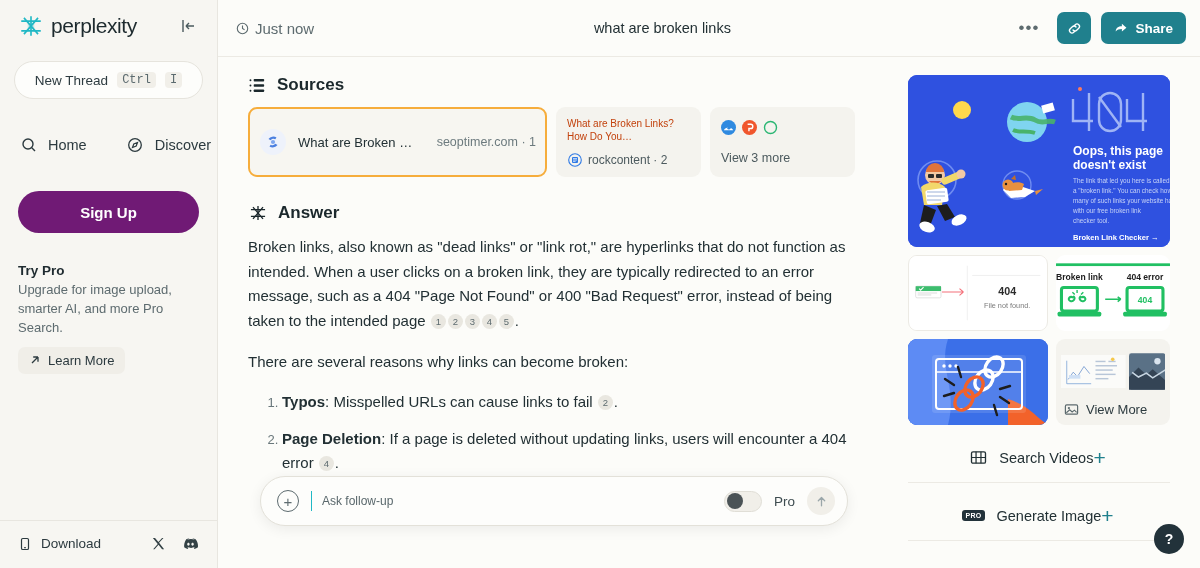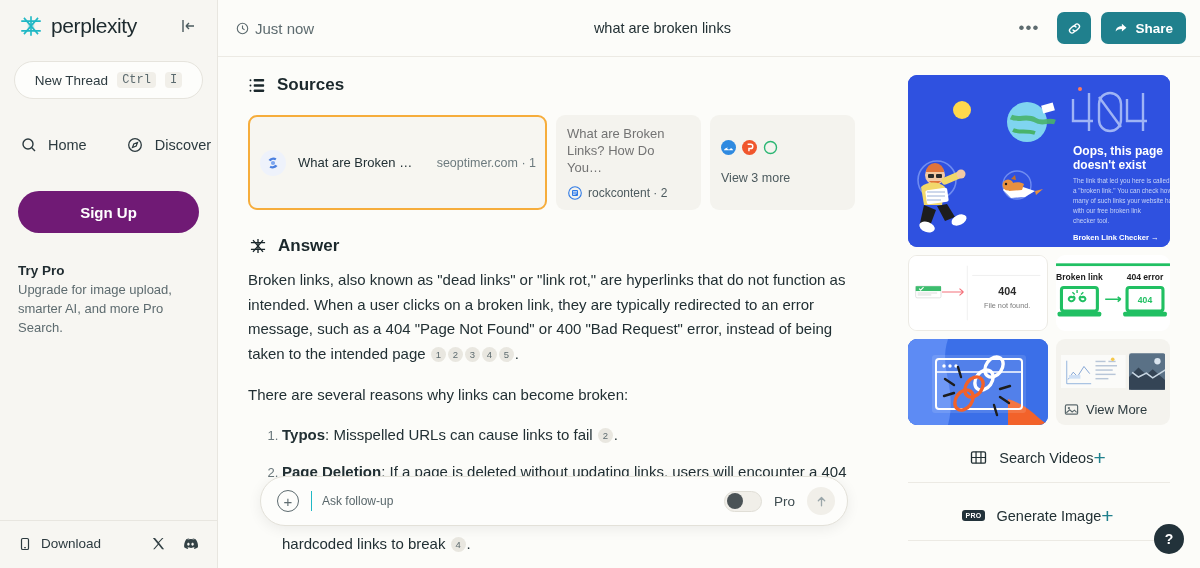--- a/index.html
+++ b/index.html
@@ -101,39 +101,39 @@
     color: #fff; font-size: 13.5px; font-weight: 600; cursor: pointer;
   }
 
   .body-area { flex: 1; display: flex; min-height: 0; position: relative; }
 
   
   .answer-col {
     flex: 1; min-width: 0; padding: 18px 30px 0 30px; overflow: hidden;
     position: relative;
   }
-  .sec-head { display: flex; align-items: flex-end; gap: 10px; margin-bottom: 20px; }
+  .sec-head { display: flex; align-items: flex-end; gap: 10px; margin-bottom: 12px; }
   .sec-title { font-size: 17px; font-weight: 700; color: #1b282c; }
 
   .sources-row { display: flex; gap: 9px; }
   .src-card {
     background: #f4f3ee; border-radius: 9px; padding: 10px 11px;
     cursor: pointer; min-width: 0;
   }
   .src-card.wide { flex: 0 0 299px; display: flex; align-items: center; }
   .src-card.highlighted {
     border: 2px solid #f6ad3c; background: #f7f6f1; padding: 8px 9px;
   }
   .src-card.mid { flex: 0 0 145px; display: flex; flex-direction: column; justify-content: center; }
   .src-card.more { flex: 0 0 145px; display: flex; flex-direction: column; justify-content: center; }
   .src-inline { display: flex; align-items: center; gap: 11px; width: 100%; }
   .src-fav { width: 28px; height: 28px; flex: 0 0 28px; border-radius: 50%; display: flex; align-items: center; justify-content: center; }
   .src-title-1 { font-size: 13px; color: #223034; white-space: nowrap; overflow: hidden; text-overflow: ellipsis; }
   .src-meta-1 { font-size: 12.5px; color: #6c7a7e; white-space: nowrap; margin-left: auto; padding-left: 12px; }
-  .src-title-2 { font-size: 13px; color: #737373; line-height: 1.32; }
+  .src-title-2 { font-size: 10px; color: #c2410c; line-height: 1.32; }
   .src-meta-2 { display: flex; align-items: center; gap: 6px; margin-top: 9px; font-size: 12px; color: #4c5a5e; }
   .mini-fav { width: 15px; height: 15px; flex: 0 0 15px; border-radius: 50%; display: flex; align-items: center; justify-content: center; }
   .more-favs { display: flex; gap: 6px; margin-bottom: 16px; }
   .more-label { font-size: 12.5px; color: #4c5a5e; }
 
   .answer-head { display: flex; align-items: center; gap: 10px; margin: 26px 0 12px 0; }
   .para { font-size: 15px; line-height: 1.63; color: #223034; }
   .para + .para { margin-top: 17px; }
   .cite {
     display: inline-flex; align-items: center; justify-content: center;
@@ -286,20 +286,26 @@
       </div>
     </nav>
 
     <div class="signup-btn">
       <span>Sign Up</span>
     </div>
 
     <div class="pro-box">
       <div class="pro-title">Try Pro</div>
       <div class="pro-desc">Upgrade for image upload, smarter AI, and more Pro Search.</div>
+      <div class="learn-more">
+        <svg width="12" height="12" viewBox="0 0 12 12">
+            <path d="M3 9L9 3m0 0H4.2M9 3v4.8" stroke="#2c3a3f" stroke-width="1.3" fill="none"></path>
+          </svg>
+        <span>Learn More</span>
+      </div>
     </div>
 
     <div class="sidebar-foot">
       <div class="download">
         <svg width="14" height="14" viewBox="0 0 14 14">
             <rect x="3.5" y="1.5" width="7" height="11" rx="1.3" fill="none" stroke="#2c3a3f" stroke-width="1.2"></rect>
             <path d="M6.2 10.6h1.6" stroke="#2c3a3f" stroke-width="1.1"></path>
           </svg>
         <span>Download</span>
       </div>

